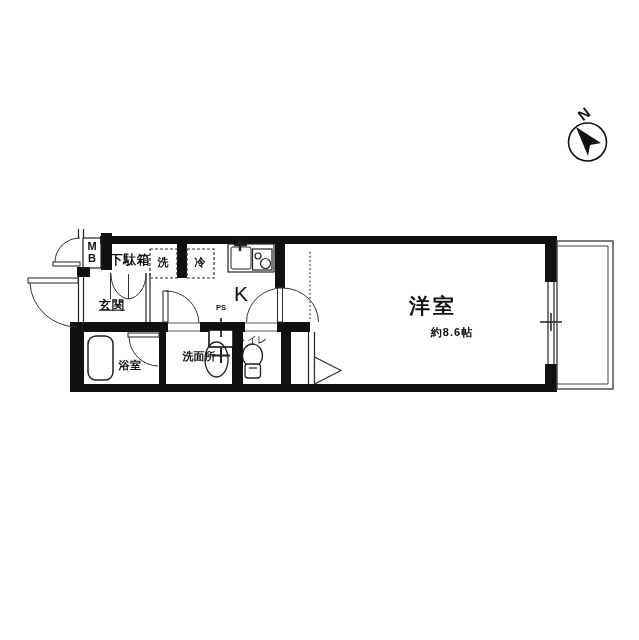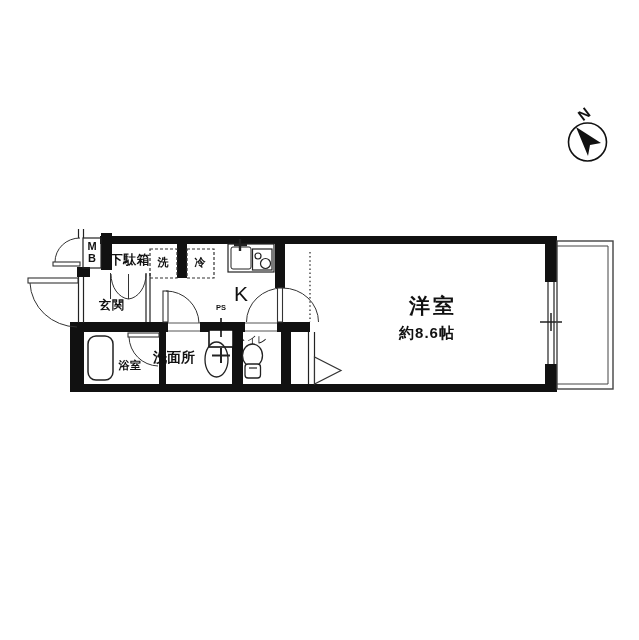--- a/index.html
+++ b/index.html
@@ -17,26 +17,26 @@
     white-space:nowrap;
     color:#111;
     line-height:1.05;
     text-align:center;
   }
   .lbl-shoe{left:130px;top:260px;font-size:13px;font-weight:700;letter-spacing:.5px;}
   .lbl-washer{left:163px;top:263px;font-size:11px;font-weight:700;}
   .lbl-fridge{left:200px;top:263px;font-size:11px;font-weight:700;}
   .lbl-kitchen{left:241px;top:294px;font-size:21px;font-weight:400;}
   .lbl-ps{left:221px;top:308px;font-size:7.5px;font-weight:700;}
-  .lbl-genkan{left:112px;top:305px;font-size:12px;font-weight:700;letter-spacing:1px;}
+  .lbl-genkan{left:112px;top:305px;font-size:12px;font-weight:700;letter-spacing:1px;text-decoration:underline;}
   .lbl-bath{left:130px;top:366px;font-size:11px;font-weight:700;letter-spacing:.5px;text-align:center;}
-  .lbl-washroom{left:174px;top:357px;font-size:14px;font-weight:700;text-align:center;}
+  .lbl-washroom{left:199px;top:357px;font-size:11px;font-weight:700;text-align:center;}
   .lbl-toilet{left:252px;top:340px;font-size:10px;font-weight:400;}
   .lbl-room{left:433px;top:306px;font-size:21px;font-weight:700;letter-spacing:3px;}
-  .lbl-size{left:427px;top:333px;font-size:15px;font-weight:700;letter-spacing:1px;}
+  .lbl-size{left:452px;top:333px;font-size:11px;font-weight:700;letter-spacing:1px;}
   .lbl-mb{left:92px;top:253px;font-size:11px;font-weight:700;}
   .lbl-mb span{display:block;}
   .lbl-north{left:584px;top:114px;font-size:15px;font-weight:700;
     transform:translate(-50%,-50%) rotate(-38deg);}
 </style>
 </head>
 <body>
 
 <div id="canvas">
 

